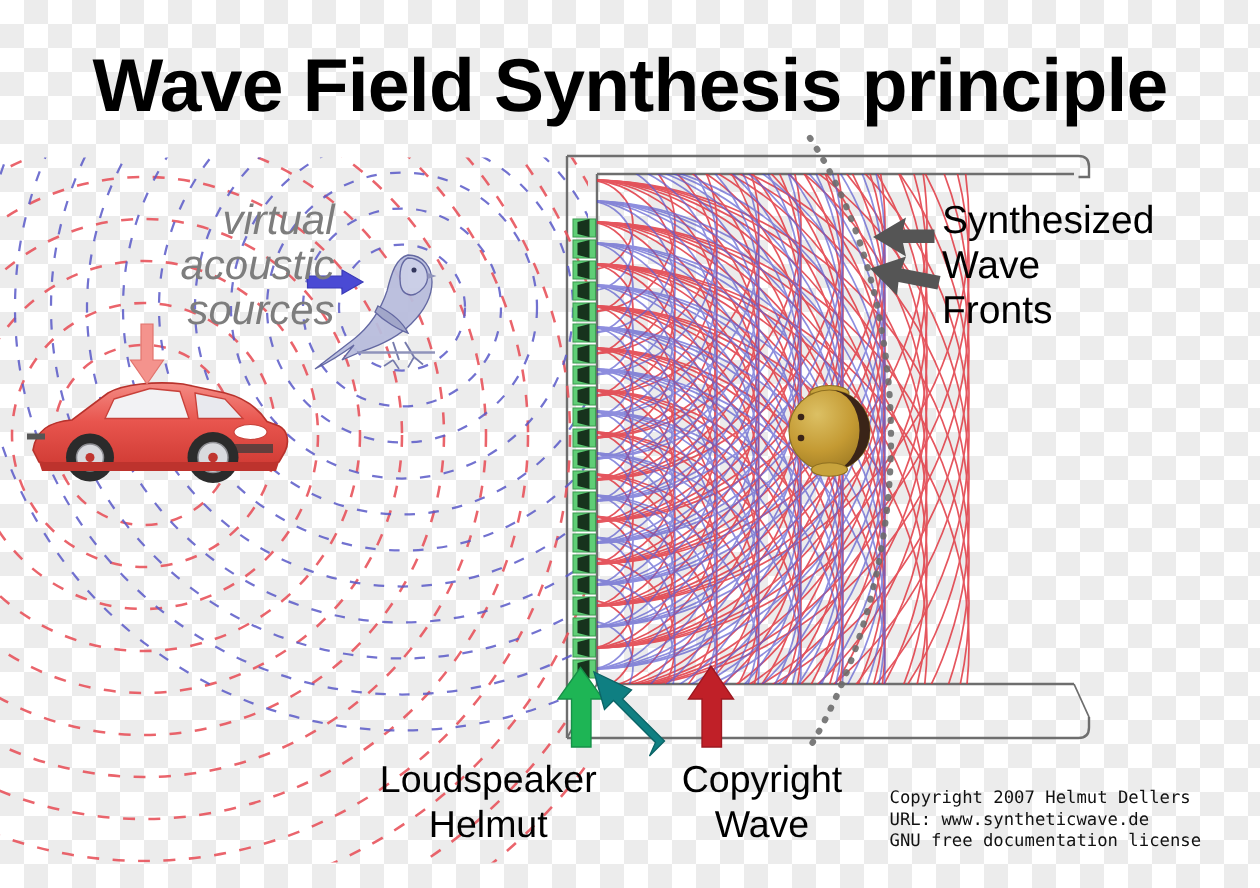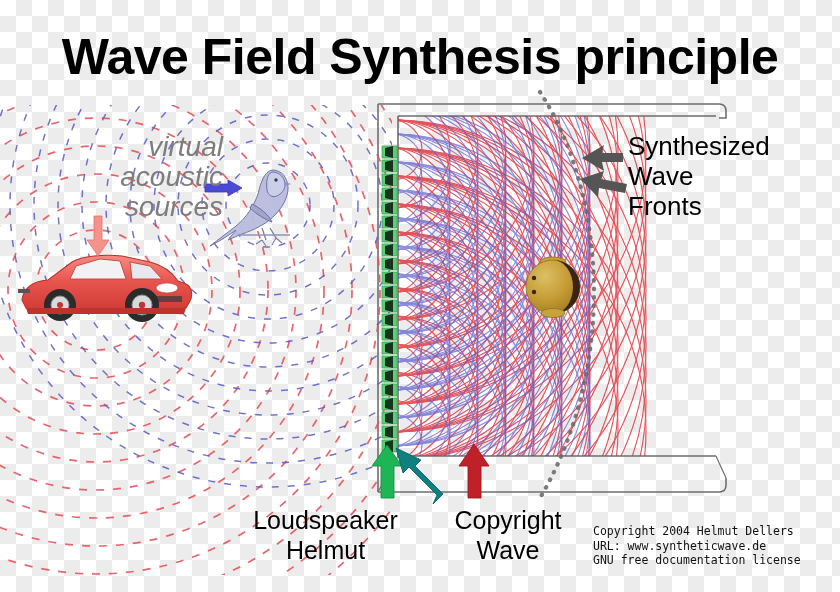--- a/index.html
+++ b/index.html
@@ -456,17 +456,17 @@
   <div class="txt" id="synth-label">Synthesized
 Wave
 Fronts</div>
 
   <div class="txt" id="loud-label">Loudspeaker
 Helmut</div>
 
   <div class="txt" id="elem-label">Copyright
 Wave</div>
 
-  <div class="txt" id="copyright">Copyright 2004 Helmut Dellers
+  <div class="txt" id="copyright">Copyright 2007 Helmut Dellers
 URL: www.syntheticwave.de
 GNU free documentation license</div>
 
 </div>
 
 </body></html>

